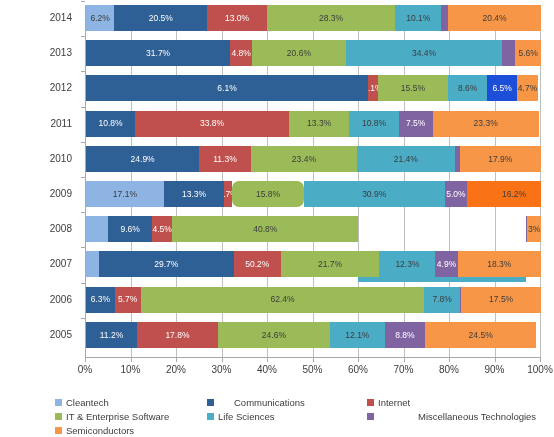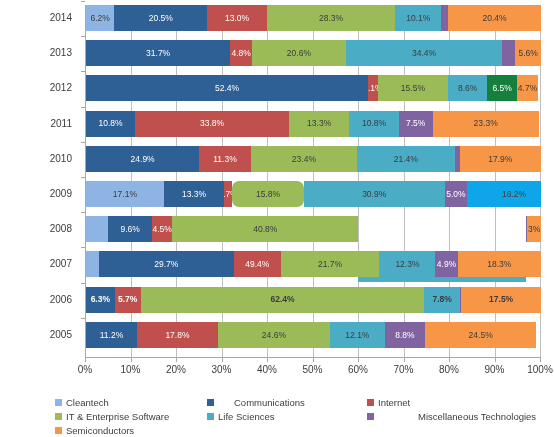--- a/index.html
+++ b/index.html
@@ -207,32 +207,32 @@
               <span></span>
             </div>
             <div class="seg lbl-dark" style="flex: 0 0 25.48px; background: rgb(247, 150, 70);">
               <span>5.6%</span>
             </div>
           </div>
         </div>
         <div class="row" style="top: 70.4px;">
           <div class="bar">
             <div class="seg" style="flex: 0 0 282.1px; background: rgb(46, 95, 149);">
-              <span>52.4%</span>
+              <span>6.1%</span>
             </div>
             <div class="seg" style="flex: 0 0 9.555px; background: rgb(192, 80, 77);">
               <span>2.1%</span>
             </div>
             <div class="seg lbl-dark" style="flex: 0 0 70.525px; background: rgb(155, 187, 89);">
               <span>15.5%</span>
             </div>
             <div class="seg lbl-dark" style="flex: 0 0 39.13px; background: rgb(75, 172, 198);">
               <span>8.6%</span>
             </div>
-            <div class="seg" style="flex: 0 0 29.575px; background: #15803d;">
+            <div class="seg" style="flex: 0 0 29.575px; background: #1d4ed8;">
               <span>6.5%</span>
             </div>
             <div class="seg lbl-dark" style="flex: 0 0 21.385px; background: rgb(247, 150, 70);">
               <span>4.7%</span>
             </div>
           </div>
         </div>
         <div class="row" style="top: 105.6px;">
           <div class="bar">
             <div class="seg" style="flex: 0 0 49.14px; background: rgb(46, 95, 149);">
@@ -290,21 +290,21 @@
             </div>
             <div class="seg lbl-dark" style="flex: 0 0 71.89px; background: rgb(155, 187, 89); border-radius: 7px;">
               <span>15.8%</span>
             </div>
             <div class="seg lbl-dark" style="flex: 0 0 140.595px; background: rgb(75, 172, 198); text-align: right;">
               <span>30.9%</span>
             </div>
             <div class="seg" style="flex: 0 0 22.75px; background: rgb(128, 100, 162);">
               <span>5.0%</span>
             </div>
-            <div class="seg lbl-dark" style="flex: 0 0 73.71px; background: #0ea5e9; padding-left: 20px;">
+            <div class="seg lbl-dark" style="flex: 0 0 73.71px; background: #f97316; padding-left: 20px;">
               <span>16.2%</span>
             </div>
           </div>
         </div>
         <div class="row" style="top: 211.2px;">
           <div class="bar">
             <div class="seg lbl-dark" style="flex: 0 0 22.295px; background: rgb(141, 180, 226);">
               <span></span>
             </div>
             <div class="seg" style="flex: 0 0 43.68px; background: rgb(46, 95, 149);">
@@ -329,37 +329,37 @@
         </div>
         <div class="row" style="top: 246.4px;">
           <div class="bar">
             <div class="seg lbl-dark" style="flex: 0 0 12.74px; background: rgb(141, 180, 226);">
               <span></span>
             </div>
             <div class="seg" style="flex: 0 0 135.135px; background: rgb(46, 95, 149);">
               <span>29.7%</span>
             </div>
             <div class="seg" style="flex: 0 0 46.865px; background: rgb(192, 80, 77);">
-              <span>49.4%</span>
+              <span>50.2%</span>
             </div>
             <div class="seg lbl-dark" style="flex: 0 0 98.735px; background: rgb(155, 187, 89);">
               <span>21.7%</span>
             </div>
             <div class="seg lbl-dark" style="flex: 0 0 55.965px; background: rgb(75, 172, 198);">
               <span>12.3%</span>
             </div>
             <div class="seg" style="flex: 0 0 22.295px; background: rgb(128, 100, 162);">
               <span>4.9%</span>
             </div>
             <div class="seg lbl-dark" style="flex: 0 0 83.265px; background: rgb(247, 150, 70);">
               <span>18.3%</span>
             </div>
           </div>
         </div>
-        <div class="row" style="top: 281.6px; font-weight: bold;">
+        <div class="row" style="top: 281.6px;">
           <div class="bar">
             <div class="seg" style="flex: 0 0 28.665px; background: rgb(46, 95, 149);">
               <span>6.3%</span>
             </div>
             <div class="seg" style="flex: 0 0 25.935px; background: rgb(192, 80, 77);">
               <span>5.7%</span>
             </div>
             <div class="seg lbl-dark" style="flex: 0 0 283.92px; background: rgb(155, 187, 89);">
               <span>62.4%</span>
             </div>

